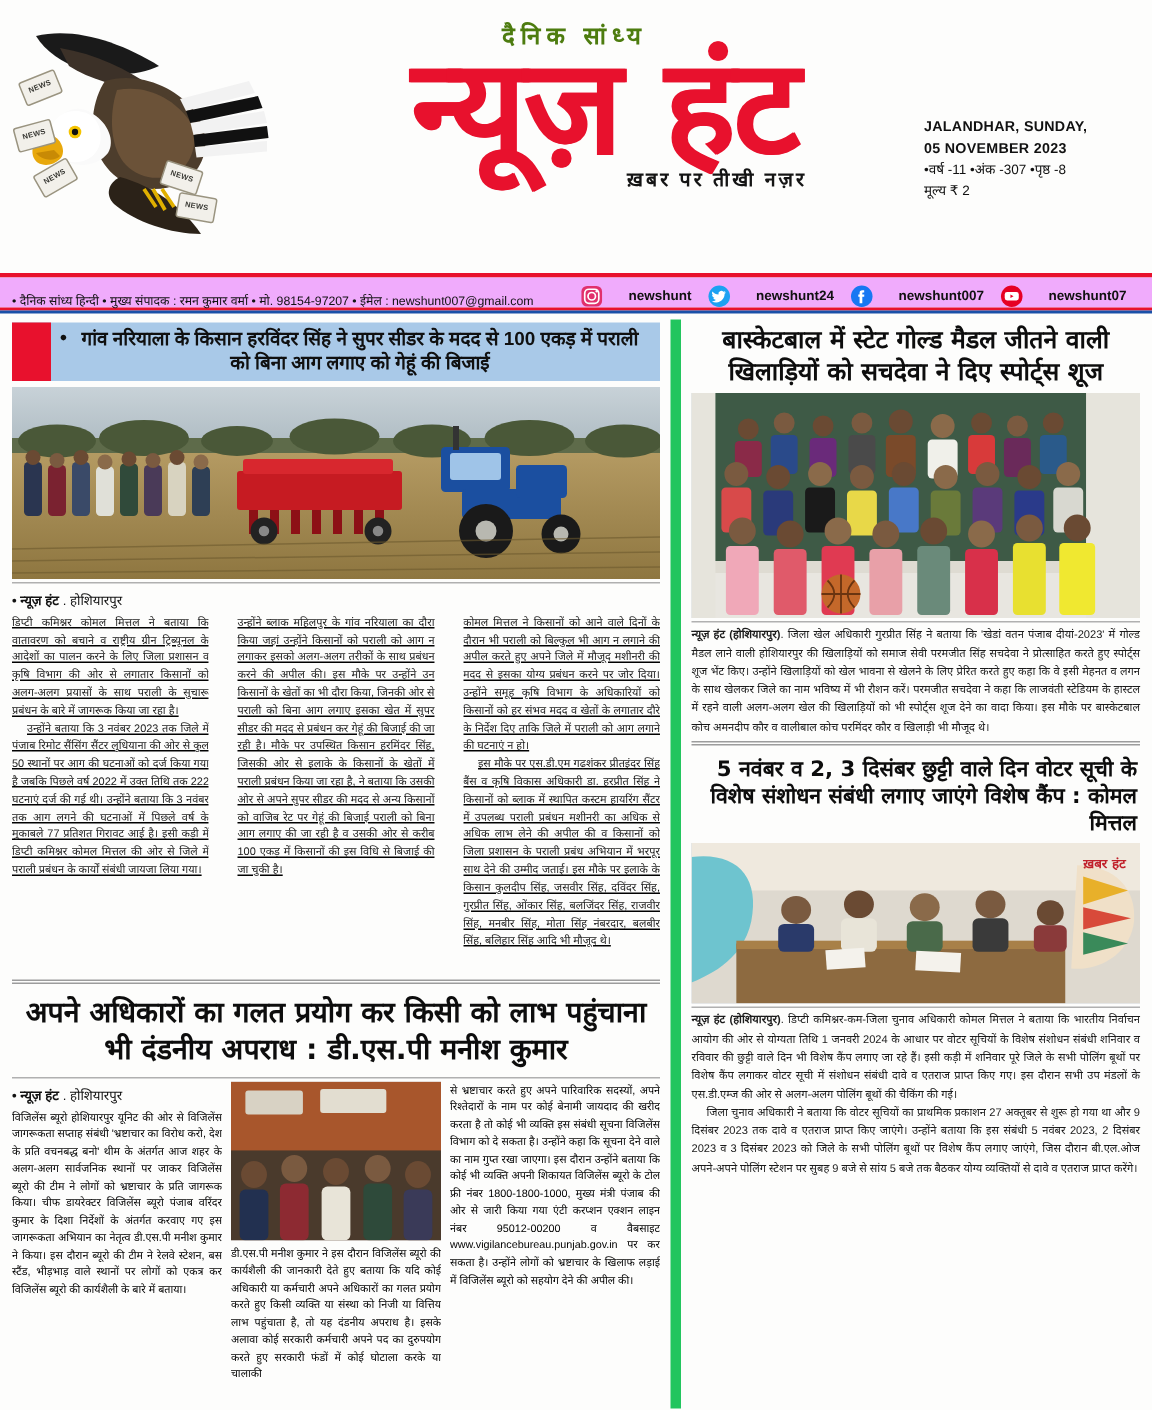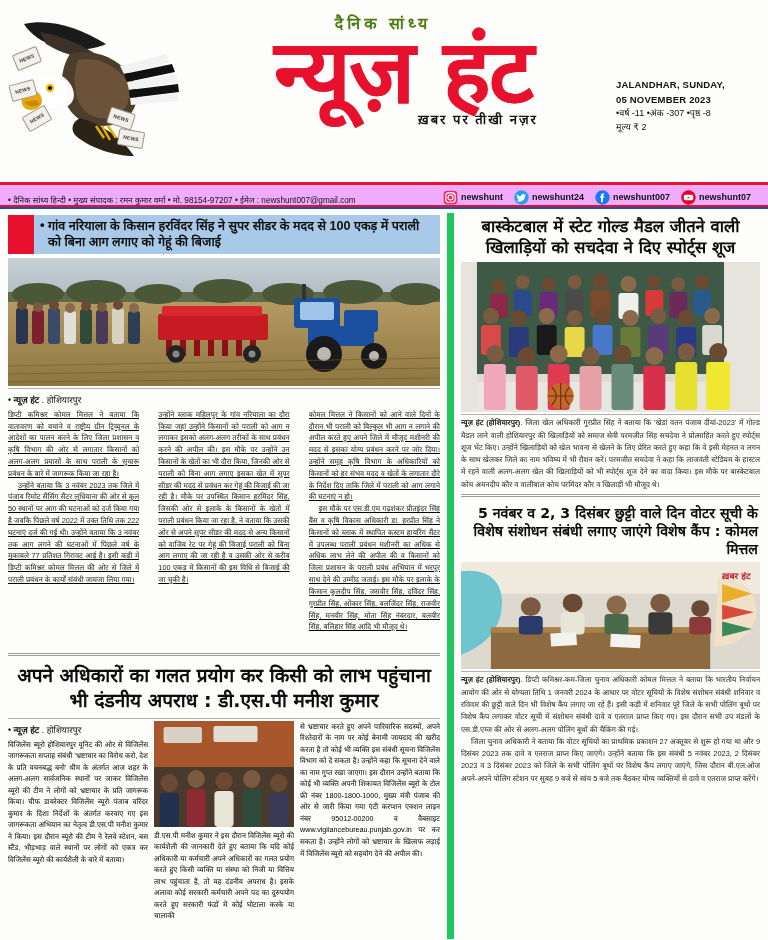--- a/index.html
+++ b/index.html
@@ -114,21 +114,21 @@
   }
   .social-wrap {
     margin-left: auto;
     display: flex;
     align-items: center;
     gap: 2px;
   }
   .social-item {
     display: flex;
     align-items: center;
-    gap: 3px;
+    gap: 17px;
     padding-right: 9px;
   }
   .social-label { font-size: 9px; font-weight: bold; color: #111; }
   .sicon { width: 15px; height: 15px; border-radius: 4px; display: block; }
 
   
   .content {
     display: flex;
     padding: 4px 8px 6px 8px;
     gap: 7px;
@@ -161,21 +161,21 @@
     background: #a9c9e8;
     margin: 2px 0 4px 0;
     min-height: 36px;
   }
   .subhead-swatch { flex: 0 0 26px; background: #e8112d; }
   .subhead-text {
     flex: 1 1 auto;
     font-size: 12.6px;
     font-weight: bold;
     color: #101010;
-    text-align: left;
+    text-align: center;
     padding: 3px 8px 3px 14px;
     line-height: 1.3;
     position: relative;
   }
   .subhead-text::before {
     content: "•";
     position: absolute;
     left: 6px; top: 2px;
     font-size: 13px;
   }

